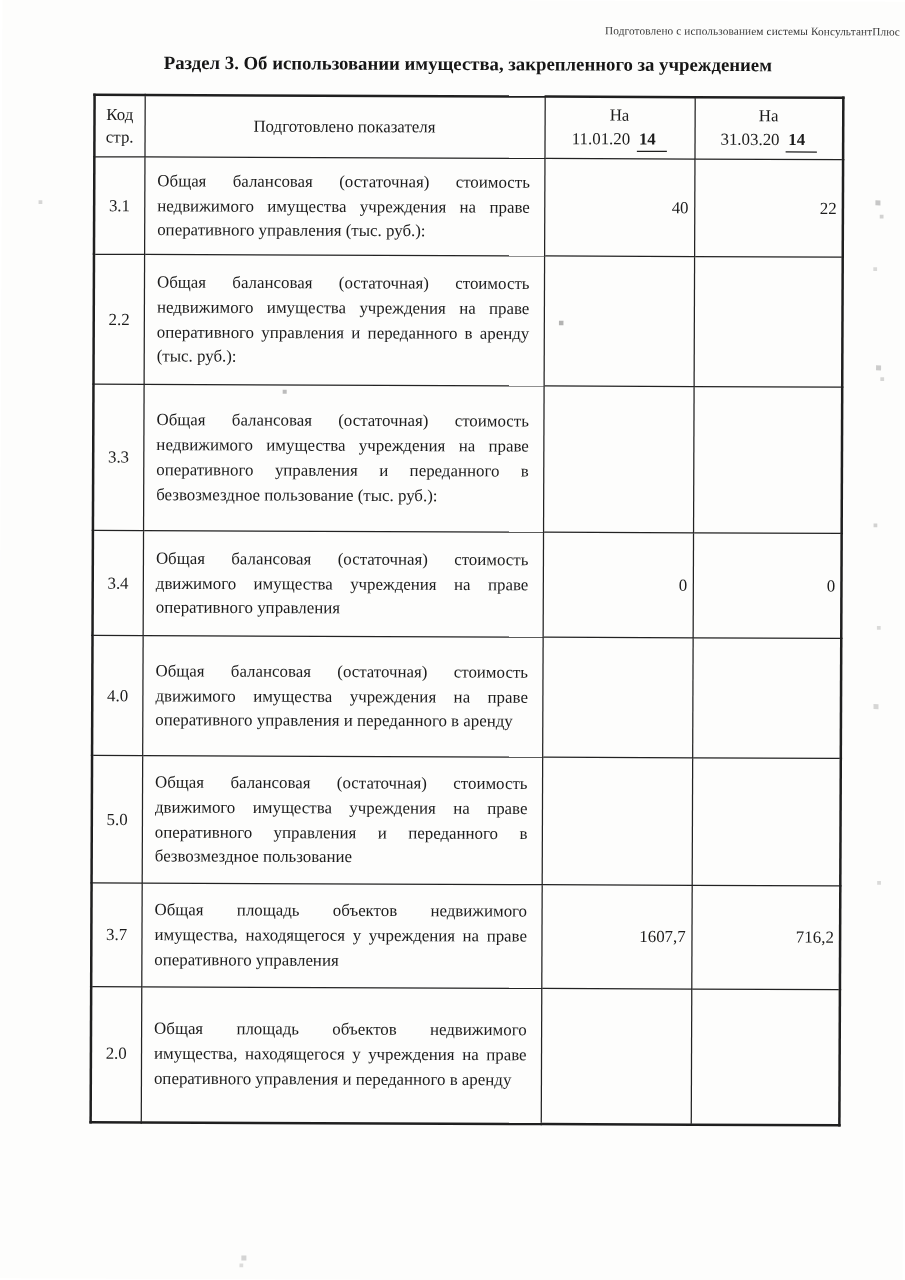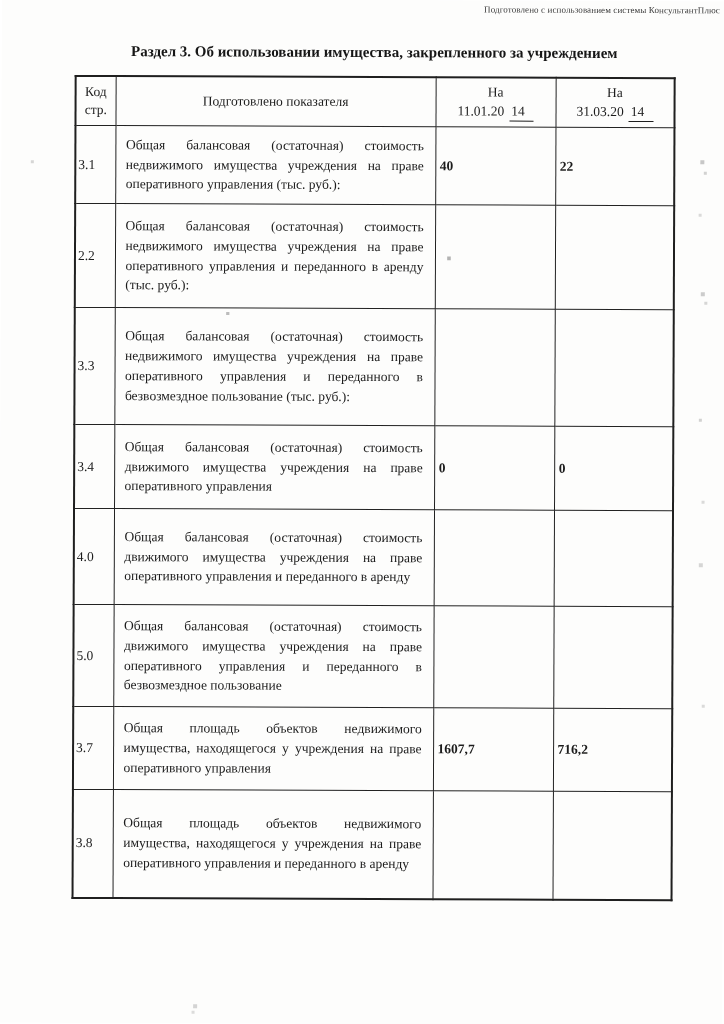--- a/index.html
+++ b/index.html
@@ -14,21 +14,21 @@
   }
   .sheet {
     position: absolute;
     inset: 0;
     background: #fdfdfc;
     transform: rotate(0.22deg);
     transform-origin: 50% 50%;
   }
   .watermark {
     position: absolute;
-    top: 4px;
+    top: 19px;
     right: 6px;
     font-size: 9px;
     letter-spacing: 0.1px;
     color: #3a3a3a;
   }
   .title {
     position: absolute;
     top: 44px;
     left: 73px;
     width: 599px;
@@ -54,40 +54,40 @@
     overflow: hidden;
   }
   .tbl thead th {
     font-weight: normal;
     text-align: center;
     height: 44px;
     line-height: 1.35;
     padding: 2px 2px;
   }
   td.code {
-    text-align: left;
+    text-align: center;
     padding: 0 2px;
   }
   td.ind {
     text-align: justify;
     padding: 4px 11px 4px 10px;
     line-height: 1.47;
   }
   td.val {
-    text-align: left;
+    text-align: right;
     padding: 0 4px;
-    font-weight: bold;
   }
   .date-line { white-space: nowrap; }
   .yr {
     display: inline-block;
     border-bottom: 1.7px solid #1f1f1f;
     padding: 0 9px 1px 2px;
     margin-left: 5px;
     line-height: 1.1;
+    font-weight: bold;
   }
   
   .noise {
     position: absolute;
     top: 0; left: 0;
     width: 2px; height: 2px;
     background: transparent;
     box-shadow:
       700px 160px 0 1px rgba(60,60,60,0.28),
       703px 171px 0 0.5px rgba(60,60,60,0.22),
@@ -175,21 +175,21 @@
         <td class="val"></td>
         <td class="val"></td>
       </tr>
       <tr style="height:83px">
         <td class="code">3.7</td>
         <td class="ind">Общая площадь объектов недвижимого имущества, находящегося у учреждения на праве оперативного управления</td>
         <td class="val">1607,7</td>
         <td class="val">716,2</td>
       </tr>
       <tr style="height:108px">
-        <td class="code">3.8</td>
+        <td class="code">2.0</td>
         <td class="ind">Общая площадь объектов недвижимого имущества, находящегося у учреждения на праве оперативного управления и переданного в аренду</td>
         <td class="val"></td>
         <td class="val"></td>
       </tr>
     </tbody>
   </table>
 
   <div class="noise"></div>
 </div>
 

